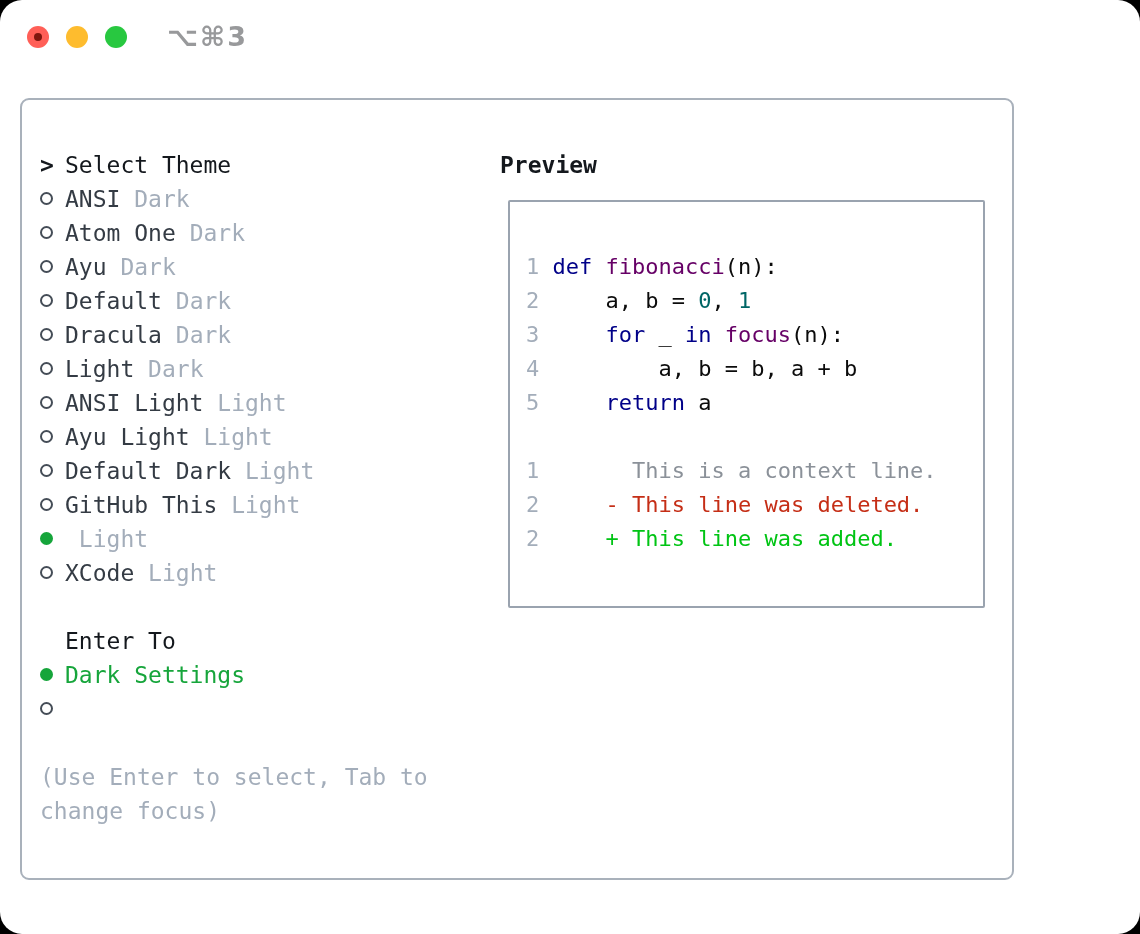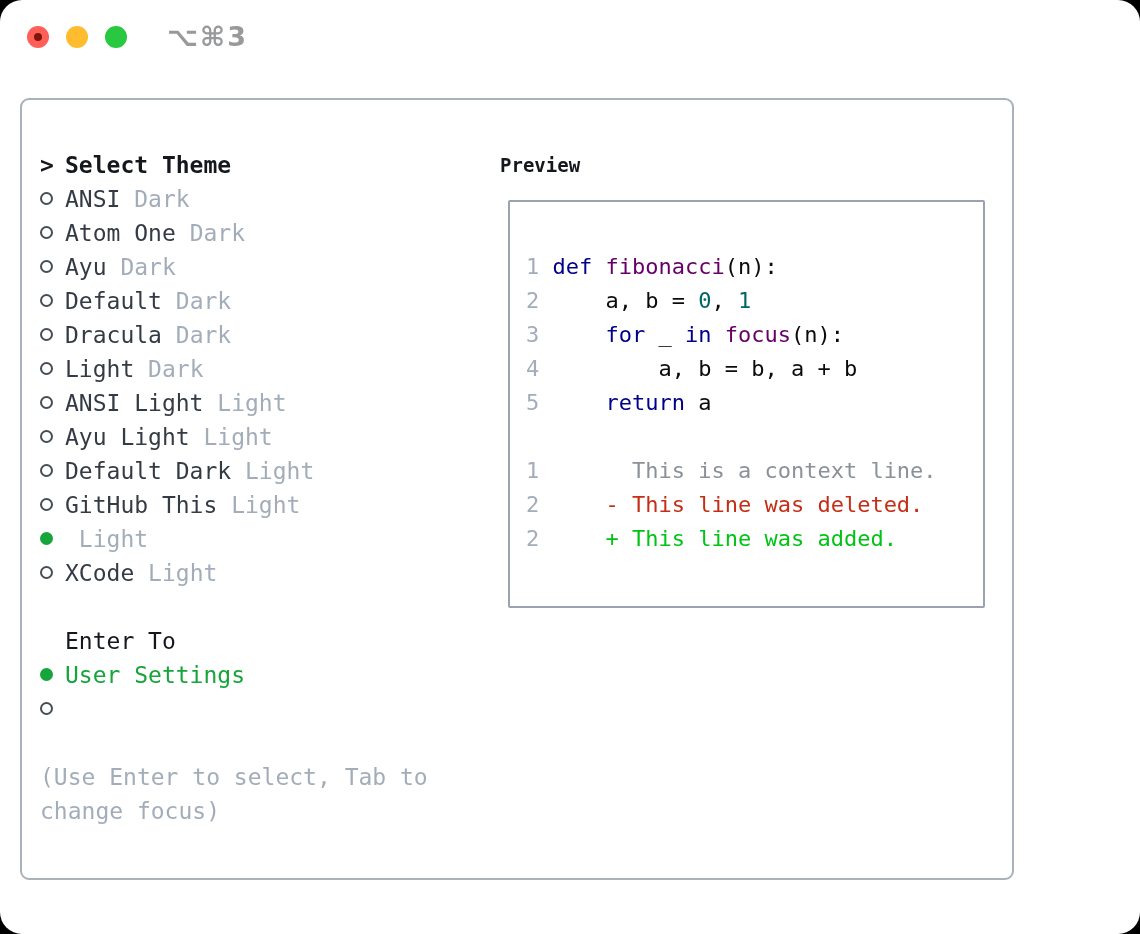--- a/index.html
+++ b/index.html
@@ -31,32 +31,32 @@
     font-weight:600;font-size:27px;color:#98999b;letter-spacing:2px}
   
   .panel{position:absolute;left:20px;top:98px;width:994px;height:782px;box-sizing:border-box;
     border:2px solid #a9b1bb;border-radius:9px}
   
   .left-col{position:absolute;left:18px;top:48px;width:444px;font-size:23px;line-height:34px;
     color:#343b44}
   .row{display:flex;white-space:pre;align-items:flex-start}
   .cell-marker{flex:0 0 25px;width:25px;position:relative;height:34px}
   .prompt{font-weight:bold;color:#14181d}
-  .title-text{font-weight:bold;color:#14181d}
+  .title-text{font-weight:normal;color:#14181d}
   .radio{position:absolute;left:0;top:10px;width:9px;height:9px;border:2.5px solid #454d57;
     border-radius:50%;background:transparent}
   .radio.filled{background:var(--select-green);border-color:var(--select-green)}
   .theme-name{color:#343b44}
   .row.selected .theme-name, .row.selected .opt-name{color:var(--select-green)}
   .theme-variant{color:var(--muted);padding-left:1ch}
   .section-title{color:#14181d}
   .spacer-row{height:34px}
   .help{color:var(--muted);white-space:normal;width:432px}
   
-  .preview-title{position:absolute;left:478px;top:48px;font-size:19px;line-height:34px;
+  .preview-title{position:absolute;left:478px;top:48px;font-size:23px;line-height:34px;
     font-weight:bold;color:#14181d}
   .preview-box{position:absolute;left:486px;top:100px;width:477px;height:408px;
     box-sizing:border-box;border:2px solid #9aa3af;border-radius:2px;
     padding:48px 0 0 16px;font-size:22px;line-height:34px;color:var(--plain)}
   .code-row{display:flex;white-space:pre}
   .lineno{flex:0 0 2ch;color:var(--muted)}
   .tok-kw{color:var(--kw)}
   .tok-fn{color:var(--fn)}
   .tok-nm{color:var(--nm)}
   .tok-pl{color:var(--plain)}
@@ -152,21 +152,21 @@
       <div class="spacer-row"></div>
 
       <div class="row">
         <span class="cell-marker"></span>
         <span class="section-title">Enter To</span>
       </div>
 
       <div id="apply-list">
   <div class="row apply-row selected">
     <span class="cell-marker"><span class="radio filled"></span></span>
-    <span class="opt-name">User Settings</span>
+    <span class="opt-name">Dark Settings</span>
   </div>
 
   <div class="row apply-row">
     <span class="cell-marker"><span class="radio"></span></span>
   </div>
 </div>
 
       <div class="spacer-row"></div>
 
       <div class="help">(Use Enter to select, Tab to change focus)</div>

